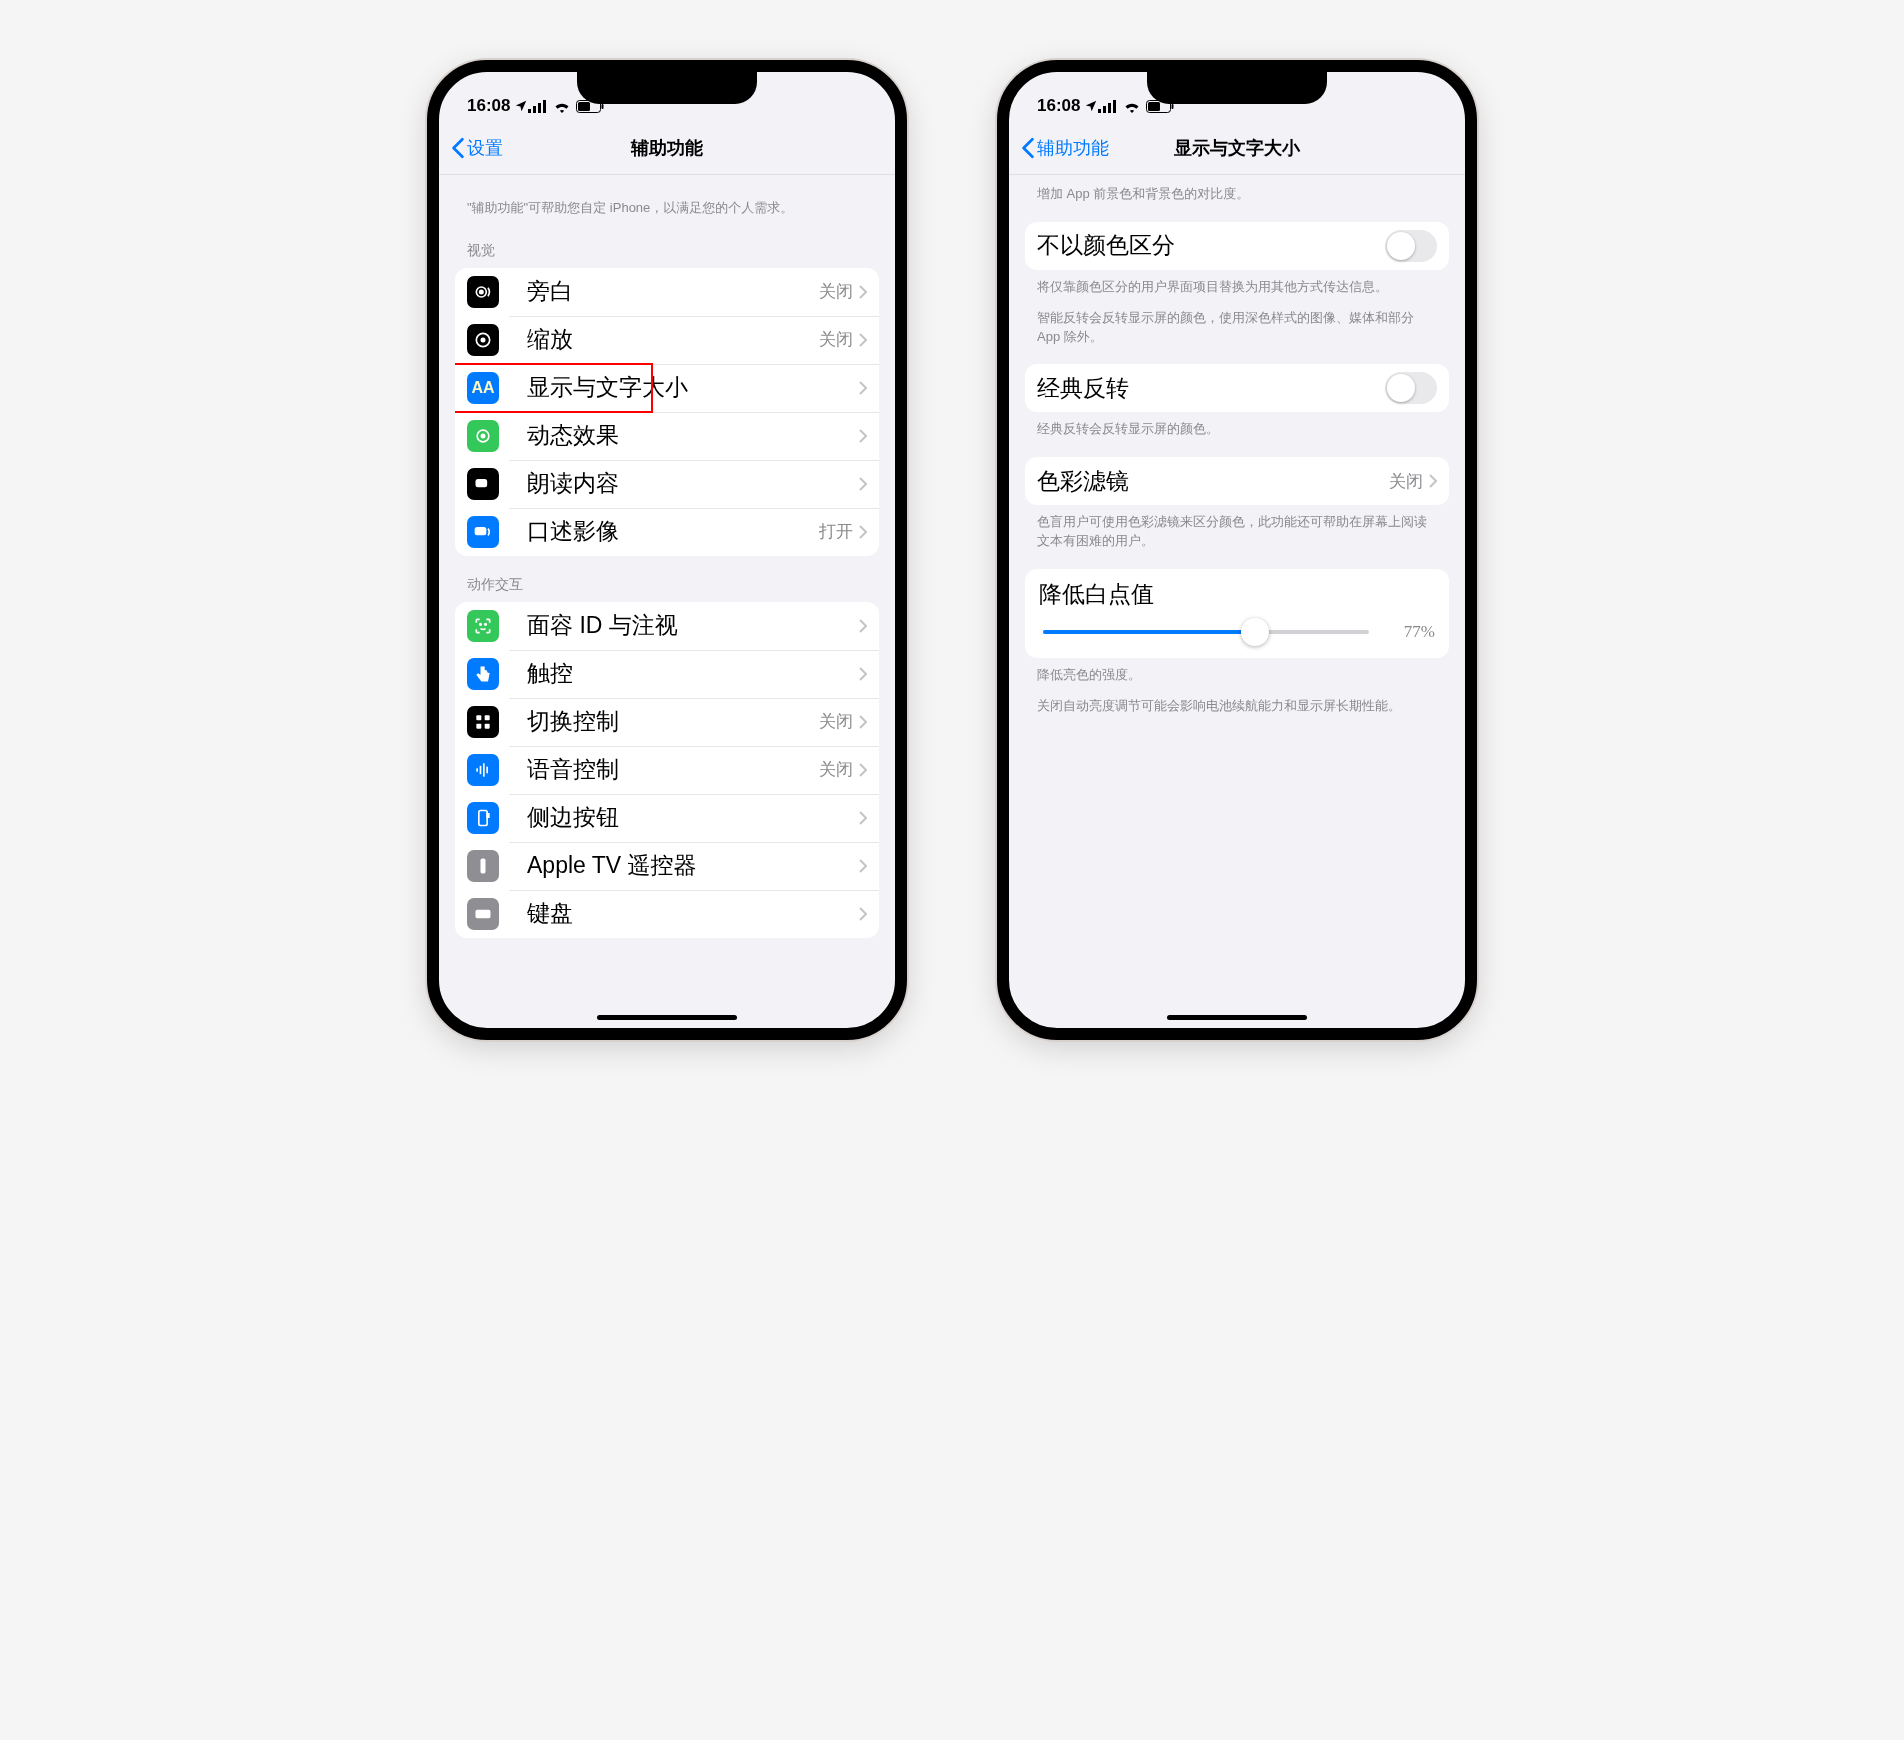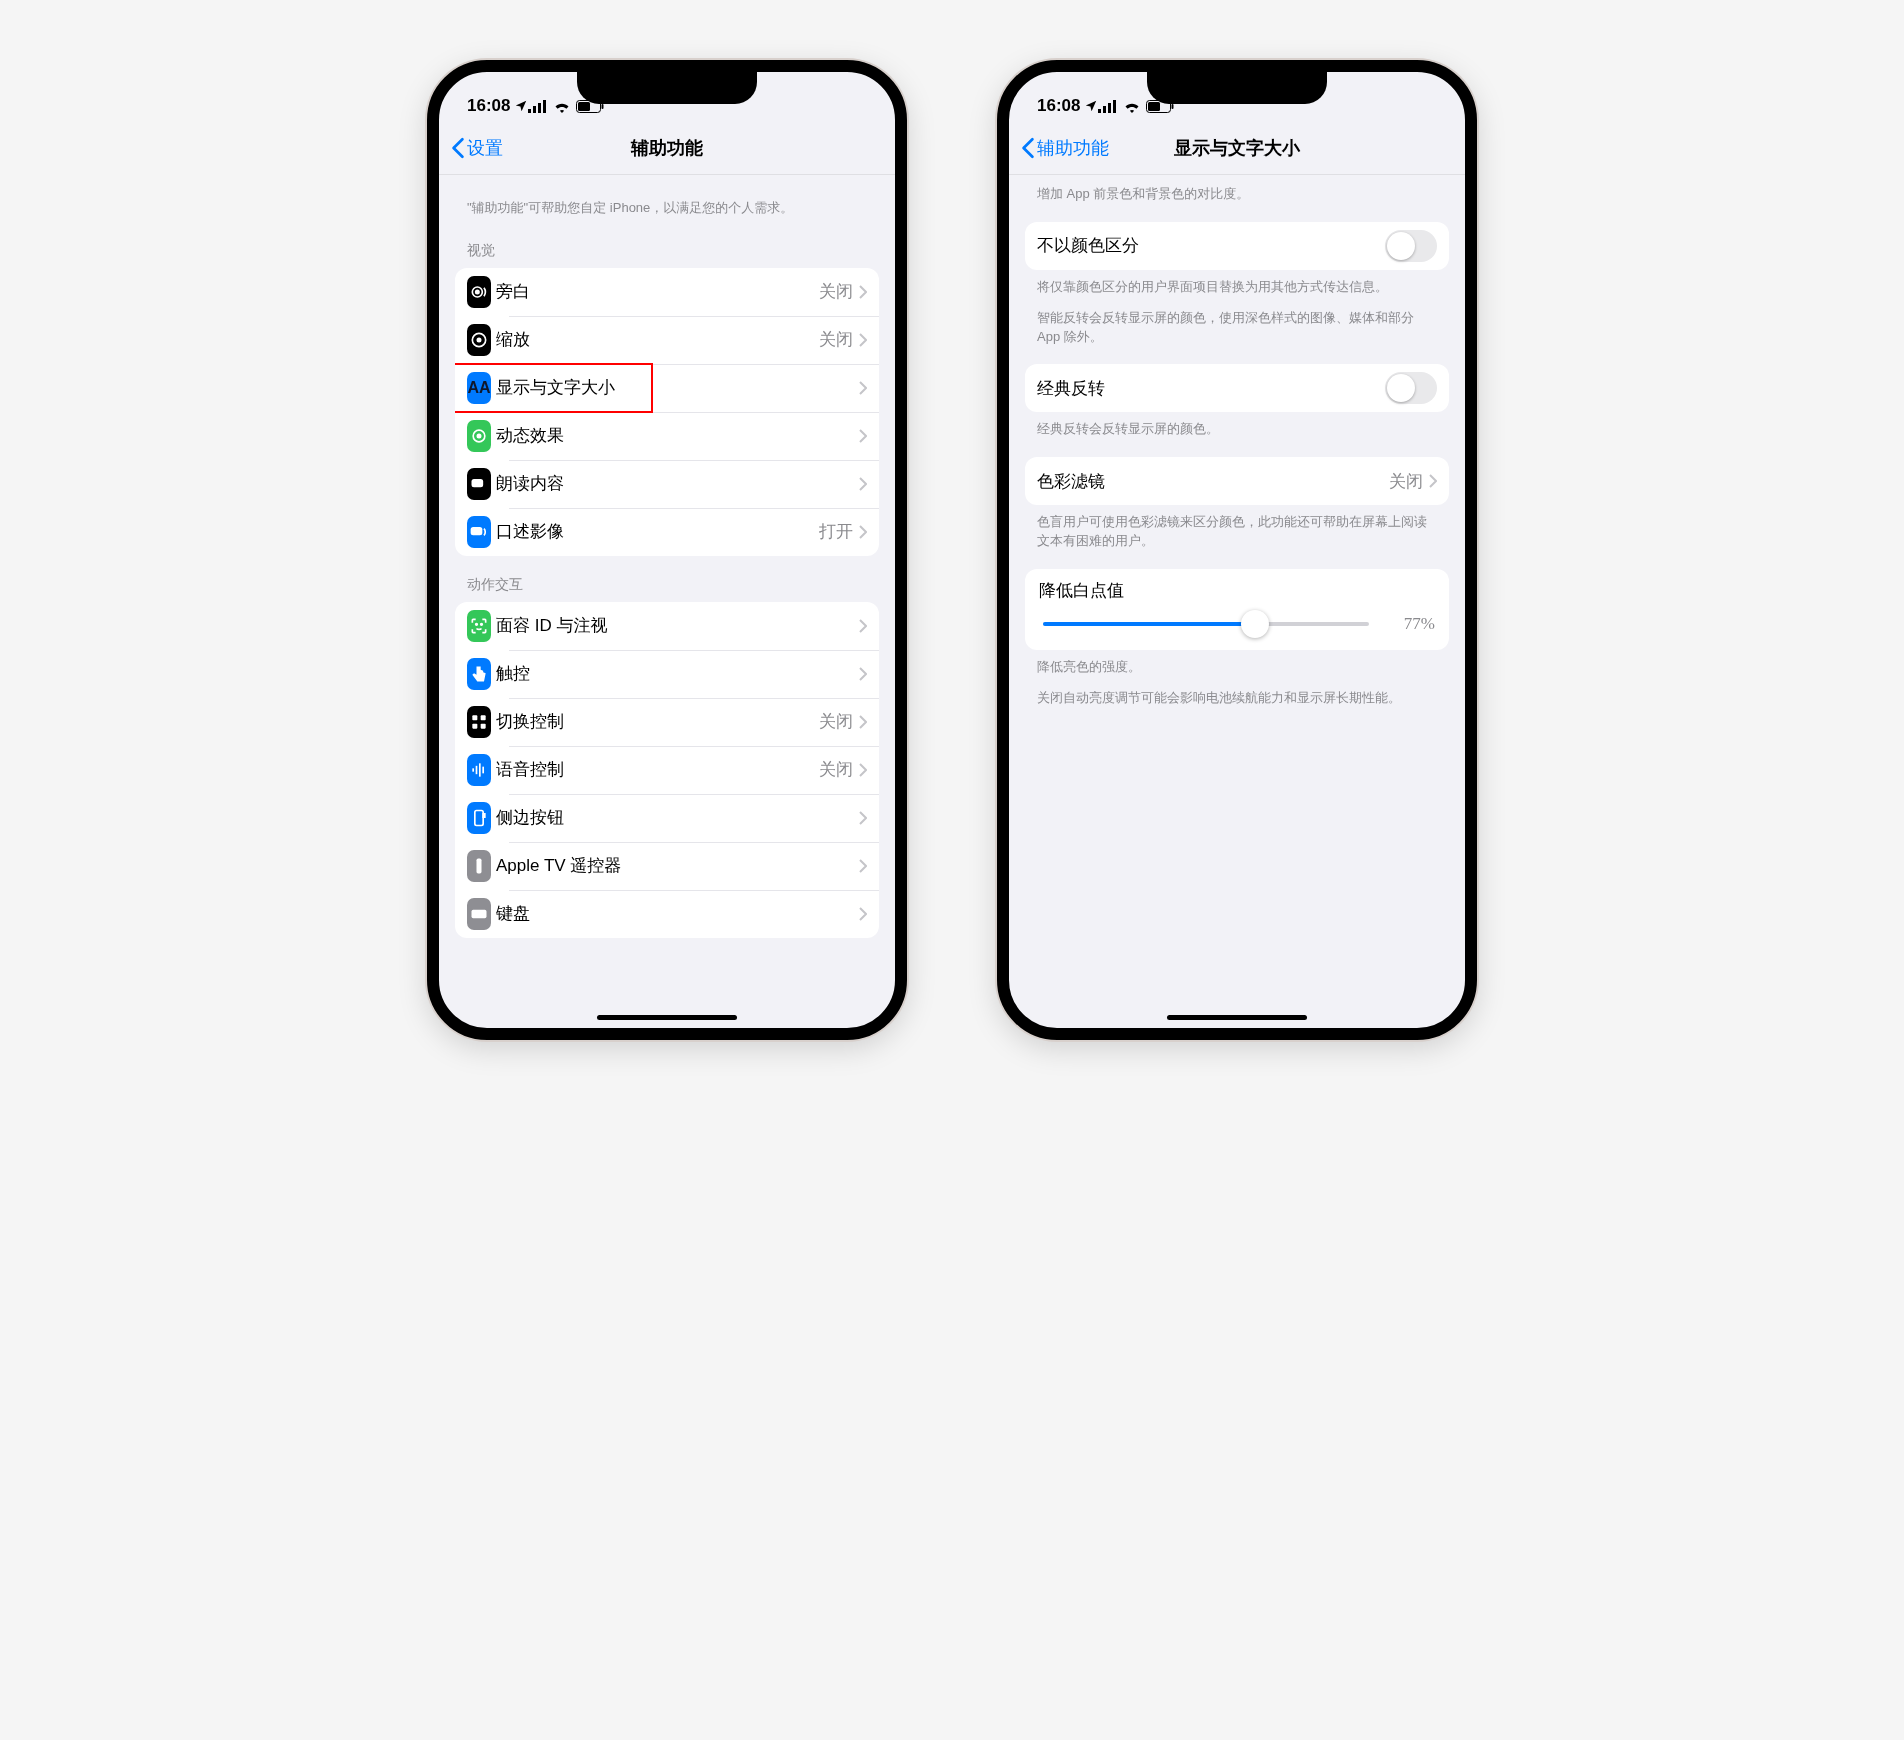--- a/index.html
+++ b/index.html
@@ -83,28 +83,28 @@
     position: relative;
   }
   .row + .row::before {
     content: "";
     position: absolute; top: 0; left: 54px; right: 0;
     height: 1px; background: #e5e5ea;
   }
   .row.no-icon + .row.no-icon::before,
   .row.no-icon::before { left: 14px; }
   .row .icon {
-    width: 24px; height: 32px;
+    width: 32px; height: 32px;
     border-radius: 7px;
-    margin-right: 5px;
+    margin-right: 28px;
     display: flex; align-items: center; justify-content: center;
-    color: #0f172a; font-size: 16px; font-weight: 600;
+    color: #fef9c3; font-size: 16px; font-weight: 600;
     flex-shrink: 0;
   }
-  .row .label { flex: 1; font-size: 17px; }
+  .row .label { flex: 1; font-size: 23px; }
   .row .value { color: #8a8a8e; font-size: 17px; margin-right: 6px; }
   .chevron { color: #c5c5c9; }
   .toggle {
     width: 52px; height: 32px; border-radius: 16px;
     background: #e9e9eb; position: relative; flex-shrink: 0;
   }
   .toggle.on { background: #34c759; }
   .toggle .knob {
     position: absolute; top: 2px; width: 28px; height: 28px;
     background: #fff; border-radius: 50%;

